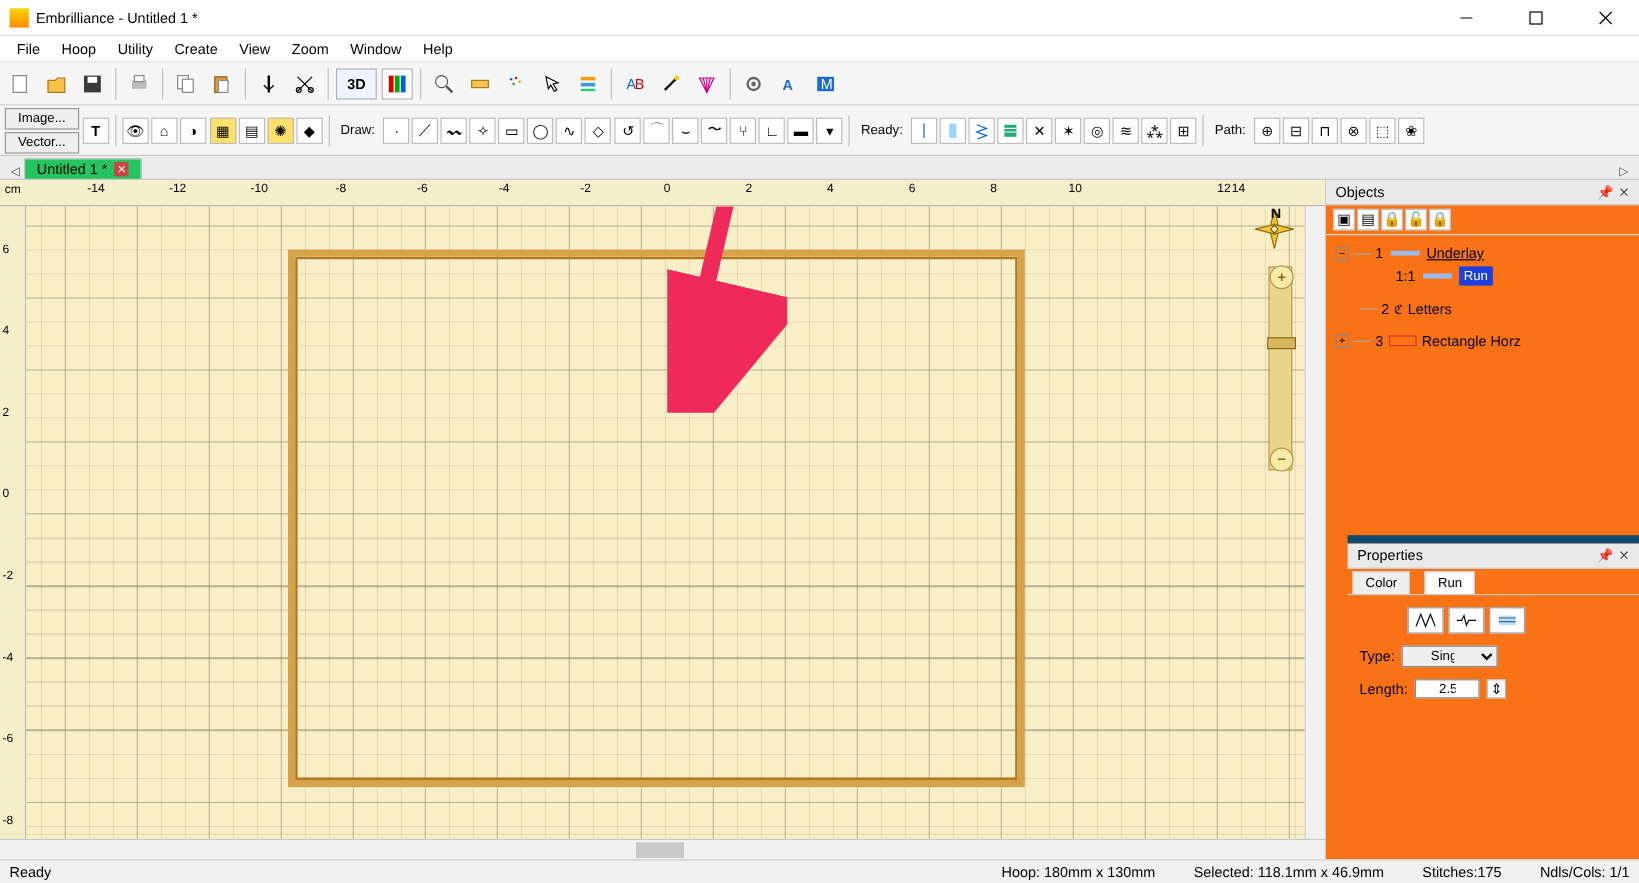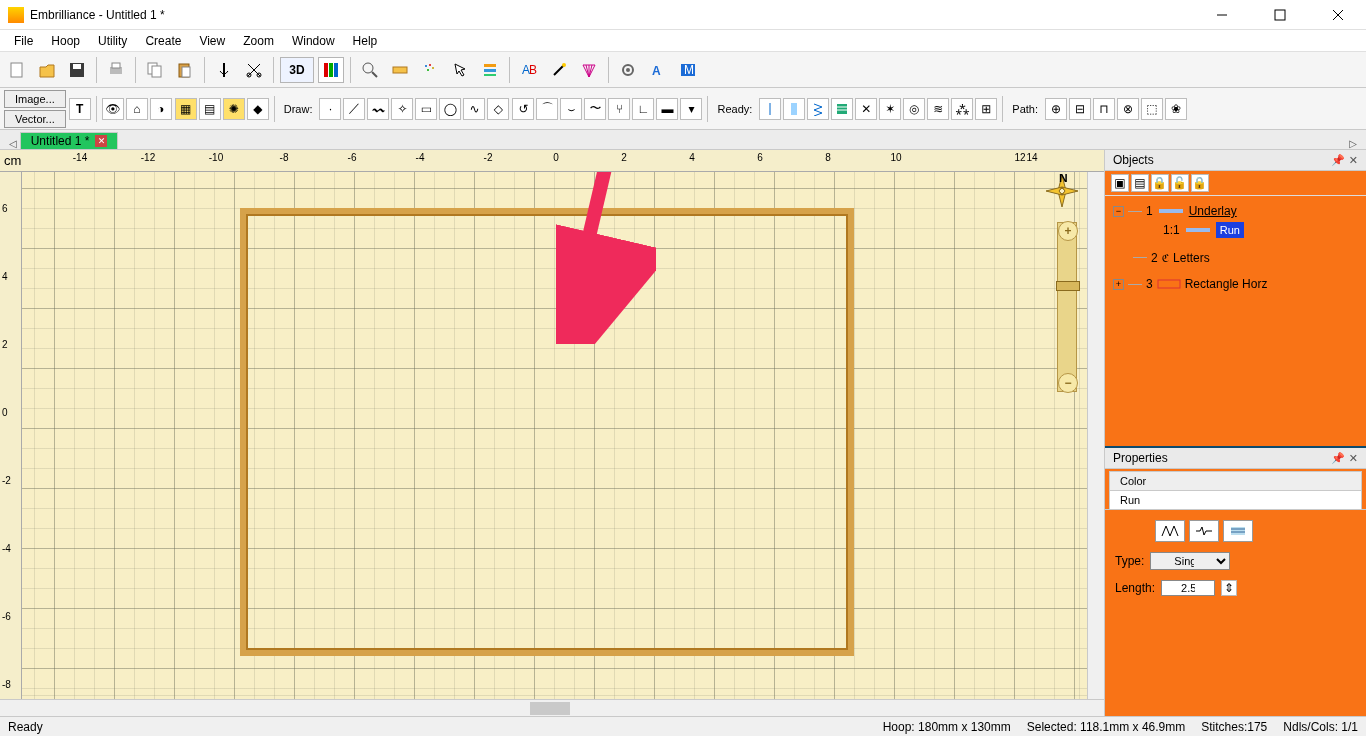--- a/index.html
+++ b/index.html
@@ -20,21 +20,21 @@
   .txtbtn { padding:2px 10px;border:1px solid #999;background:#eee;font-size:11px;}
   .lbl {font-size:11px;margin:0 4px;}
   .ico { width:22px;height:22px;border:1px solid #bdbdbd;background:#fff;display:flex;align-items:center;justify-content:center;}
   .icogrp { display:flex;gap:2px;}
   .tabs { height:20px;background:#ececec;border-bottom:1px solid #c9c9c9;display:flex;align-items:flex-end;padding:0 6px;}
   .tab { background:#22c55e;border:1px solid #c9c9c9;border-bottom:none;padding:1px 10px;display:flex;align-items:center;gap:6px;font-size:11px;}
   .closex {width:12px;height:12px;background:#c44;color:#fff;font-size:9px;display:flex;align-items:center;justify-content:center;}
   .workspace { flex:1;display:flex;overflow:hidden;}
   .canvaswrap {flex:1;display:flex;flex-direction:column;position:relative;background:#fff;}
   .ruler-h { height:22px;background:#f5eecb;border-bottom:1px solid #aaa;position:relative;font-size:10px;}
-  .ruler-h .unit{position:absolute;left:4px;top:3px;font-size:13px;}
+  .ruler-h .unit{position:absolute;left:4px;top:3px;font-size:10px;}
   .ruler-h .tick{position:absolute;top:2px;font-size:10px;text-align:center;transform:translateX(-50%);}
   .canvas-row{flex:1;display:flex;position:relative;}
   .ruler-v{width:22px;background:#f5eecb;border-right:1px solid #aaa;position:relative;font-size:10px;}
   .ruler-v .tick{position:absolute;left:2px;font-size:10px;transform:translateY(-50%);}
   .canvas{flex:1;position:relative;background:#f8efc6;background-image:
      repeating-linear-gradient(to right, rgba(120,120,100,.18) 0 1px, transparent 1px 20px),
      repeating-linear-gradient(to bottom, rgba(120,120,100,.18) 0 1px, transparent 1px 20px),
      repeating-linear-gradient(to right, rgba(100,100,80,.35) 0 1px, transparent 1px 60px),
      repeating-linear-gradient(to bottom, rgba(100,100,80,.35) 0 1px, transparent 1px 60px);
      background-position: -8px -4px, -8px -4px, 32px 16px, 32px 16px;
@@ -58,32 +58,32 @@
   .side { width:262px;background:#f97316;border-left:1px solid #c9c9c9;display:flex;flex-direction:column;}
   .panelhdr{background:#eaeaea;border-bottom:1px solid #c9c9c9;padding:3px 8px;display:flex;align-items:center;font-size:12px;}
   .panelhdr .sp{flex:1;}
   .pinx{font-size:11px;margin-left:4px;color:#555;}
   .objbar{display:flex;gap:2px;padding:3px 6px;border-bottom:1px solid #ddd;}
   .obicon{width:18px;height:18px;border:1px solid #bbb;background:#fff;display:flex;align-items:center;justify-content:center;}
   .tree{padding:6px 4px;font-size:12px;flex:0 0 250px;}
   .tnode{display:flex;align-items:center;gap:4px;padding:2px 0;}
   .expander{width:11px;height:11px;border:1px solid #888;display:flex;align-items:center;justify-content:center;font-size:9px;line-height:1;}
   .runchip{background:#1b3fe0;color:#fff;padding:2px 4px;font-size:11px;}
-  .props{border-top:2px solid #0c4a6e;display:flex;flex-direction:column;flex:1;}
-  .proptabs{display:flex;gap:0;border-bottom:1px solid #c9c9c9;padding:2px 4px 0;flex-direction:column;}
+  .props{border-top:7px solid #0c4a6e;display:flex;flex-direction:column;flex:1;margin-left:18px;}
+  .proptabs{display:flex;gap:12px;border-bottom:1px solid #c9c9c9;padding:2px 4px 0;}
   .ptab{padding:3px 10px;border:1px solid #c9c9c9;border-bottom:none;font-size:11px;background:#eee;}
   .ptab.active{background:#fff;}
   .propbody{padding:10px;display:flex;flex-direction:column;gap:10px;align-items:flex-start;}
   .triplet{display:flex;gap:4px;margin-left:40px;}
   .pbtn{width:30px;height:22px;border:1px solid #999;background:#fff;display:flex;align-items:center;justify-content:center;}
   .frow{display:flex;align-items:center;gap:6px;}
   select,input.mm{font-size:11px;border:1px solid #888;padding:1px 19px;}
   select{width:80px;}
   input.mm{width:54px;}
-  .status{height:20px;background:#f0f0f0;border-top:1px solid #c9c9c9;display:flex;align-items:center;padding:0 8px;font-size:11px;gap:16px;}
+  .status{height:20px;background:#f0f0f0;border-top:1px solid #c9c9c9;display:flex;align-items:center;padding:0 8px;font-size:11px;gap:32px;}
   .status .sp{flex:1;}
   .compass{position:absolute;right:8px;top:2px;width:34px;height:34px;}
   .zoomslider{position:absolute;right:10px;top:50px;width:20px;height:170px;background:linear-gradient(#e9d58a,#e9d58a);border:1px solid #b69646;}
   .zoomslider .plus{position:absolute;top:-2px;left:0;width:20px;height:20px;border:1px solid #b69646;background:#f7e9a8;border-radius:50%;display:flex;align-items:center;justify-content:center;font-weight:bold;color:#8a6b1e;}
   .zoomslider .minus{position:absolute;bottom:-2px;left:0;width:20px;height:20px;border:1px solid #b69646;background:#f7e9a8;border-radius:50%;display:flex;align-items:center;justify-content:center;font-weight:bold;color:#8a6b1e;}
   .zoomslider .thumb{position:absolute;top:58px;left:-2px;width:24px;height:10px;background:#d8b85c;border:1px solid #8a6b1e;}
   .tabs .arrowbtn{font-size:10px;padding:0 3px;color:#555;}
   .vcol{display:flex;flex-direction:column;gap:2px;}
 </style>
 </head>

